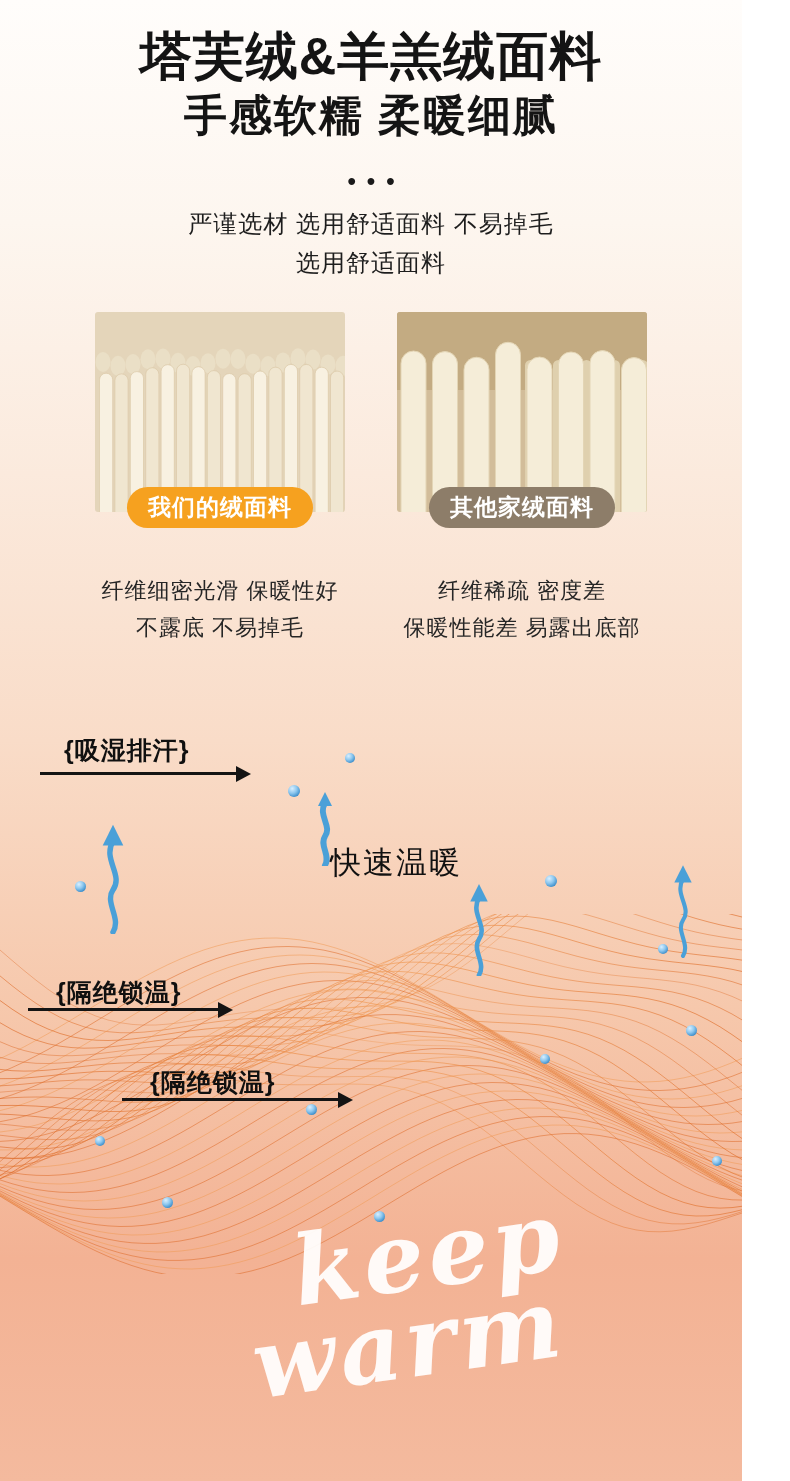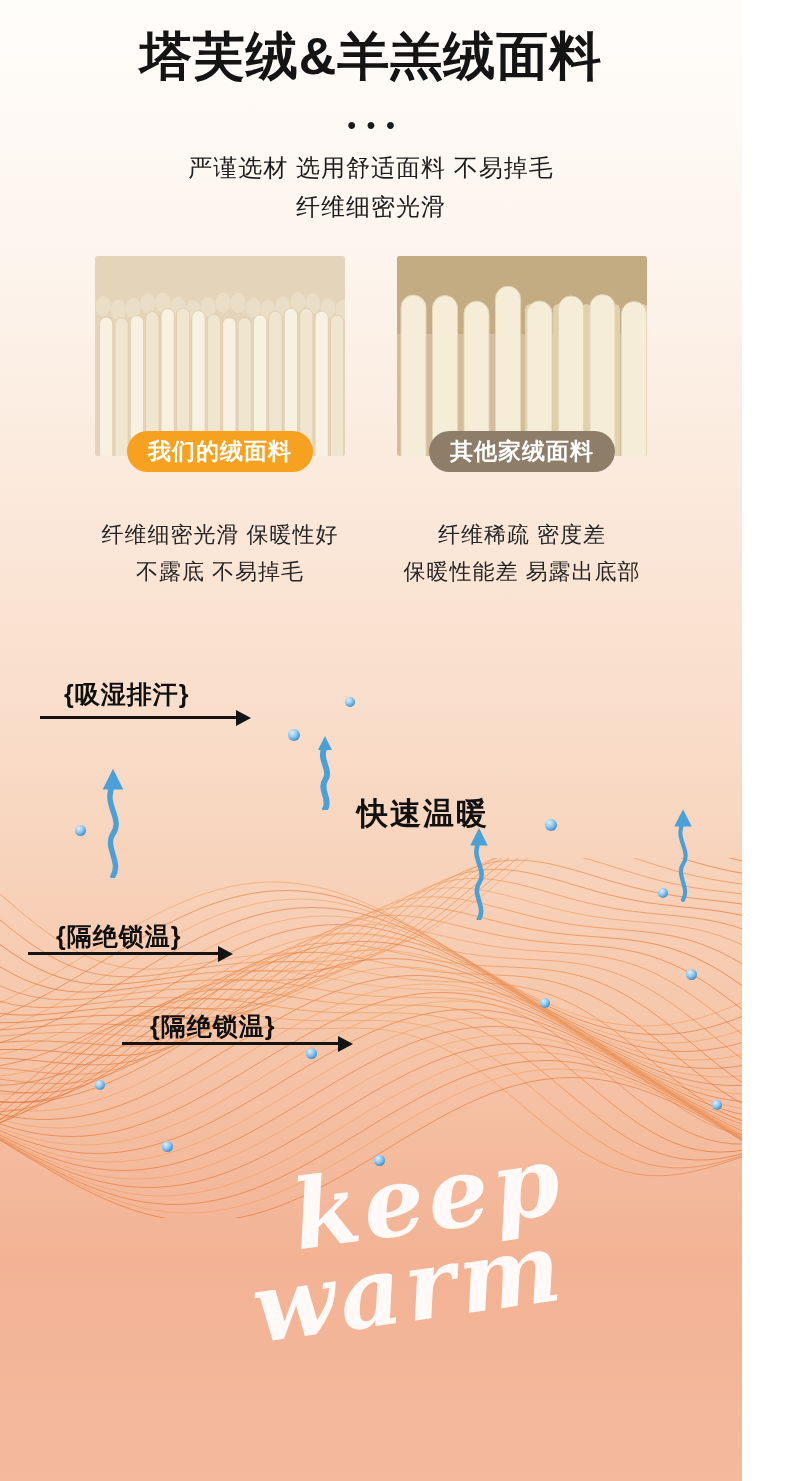--- a/index.html
+++ b/index.html
@@ -22,40 +22,41 @@
   .badge-ours{background:#f6a11f;}
   .badge-other{background:#8d7d69;}
   .caption{text-align:center;font-size:22px;line-height:37px;color:#262626;letter-spacing:1px;}
   .cap-first{margin-top:60px;}
   .diagram{position:relative;height:859px;}
   #wave-mesh{position:absolute;left:0;top:268px;}
   .dlabel{position:absolute;font-size:25px;font-weight:800;color:#101010;letter-spacing:1px;z-index:5;}
   .harrow{position:absolute;height:0;border-top:3px solid #141414;z-index:5;}
   .harrow::after{content:"";position:absolute;right:-15px;top:-9px;width:0;height:0;
     border-left:15px solid #141414;border-top:8px solid transparent;border-bottom:8px solid transparent;}
-  .warmtext{position:absolute;left:330px;top:203px;font-size:31px;font-weight:700;color:#111;letter-spacing:2px;z-index:5;margin-left:27px;}
+  .warmtext{position:absolute;left:330px;top:196px;font-size:31px;font-weight:400;color:#111;letter-spacing:2px;z-index:5;}
   .wm{position:absolute;font-family:"DejaVu Serif","Liberation Serif",serif;font-style:italic;font-weight:700;
     color:rgba(255,255,255,0.93);transform:rotate(-8deg);z-index:4;line-height:1;}
   .wm-keep{left:292px;top:560px;font-size:96px;letter-spacing:4px;}
   .wm-warm{left:252px;top:650px;font-size:96px;letter-spacing:4px;}
   .steam{position:absolute;z-index:5;}
   .wdot{position:absolute;border-radius:50%;z-index:6;
     background:radial-gradient(circle at 35% 30%,#d9efff 0%,#8ec8ef 40%,#3f90cc 75%,#2a6fa8 100%);}
   #arrows-layer,#dots-layer{position:absolute;left:0;top:0;width:100%;height:100%;pointer-events:none;}
 </style>
 </head>
 <body>
 
 <div class="page">
 
   <header class="hdr">
     <h1 class="title">塔芙绒&amp;羊羔绒面料</h1>
+    <div class="subtitle">手感软糯 柔暖细腻</div>
     <div class="dots">•••</div>
     <p class="desc">严谨选材 选用舒适面料 不易掉毛</p>
-    <p class="desc">纤维细密光滑</p>
+    <p class="desc">选用舒适面料</p>
   </header>
 
   <section class="compare">
     <div class="col">
       <div class="card">
         <svg id="fabric-left" viewBox="0 0 250 200" preserveAspectRatio="none">
             <rect x="0" y="0" width="250" height="200" fill="#e4d5ba"></rect>
             <ellipse cx="8" cy="50" rx="7.5" ry="10" fill="#eadfc6"></ellipse>
             <ellipse cx="23" cy="53.854232741668774" rx="7.5" ry="10" fill="#eadfc6"></ellipse>
             <ellipse cx="38" cy="52.06200548728586" rx="7.5" ry="10" fill="#eadfc6"></ellipse>

